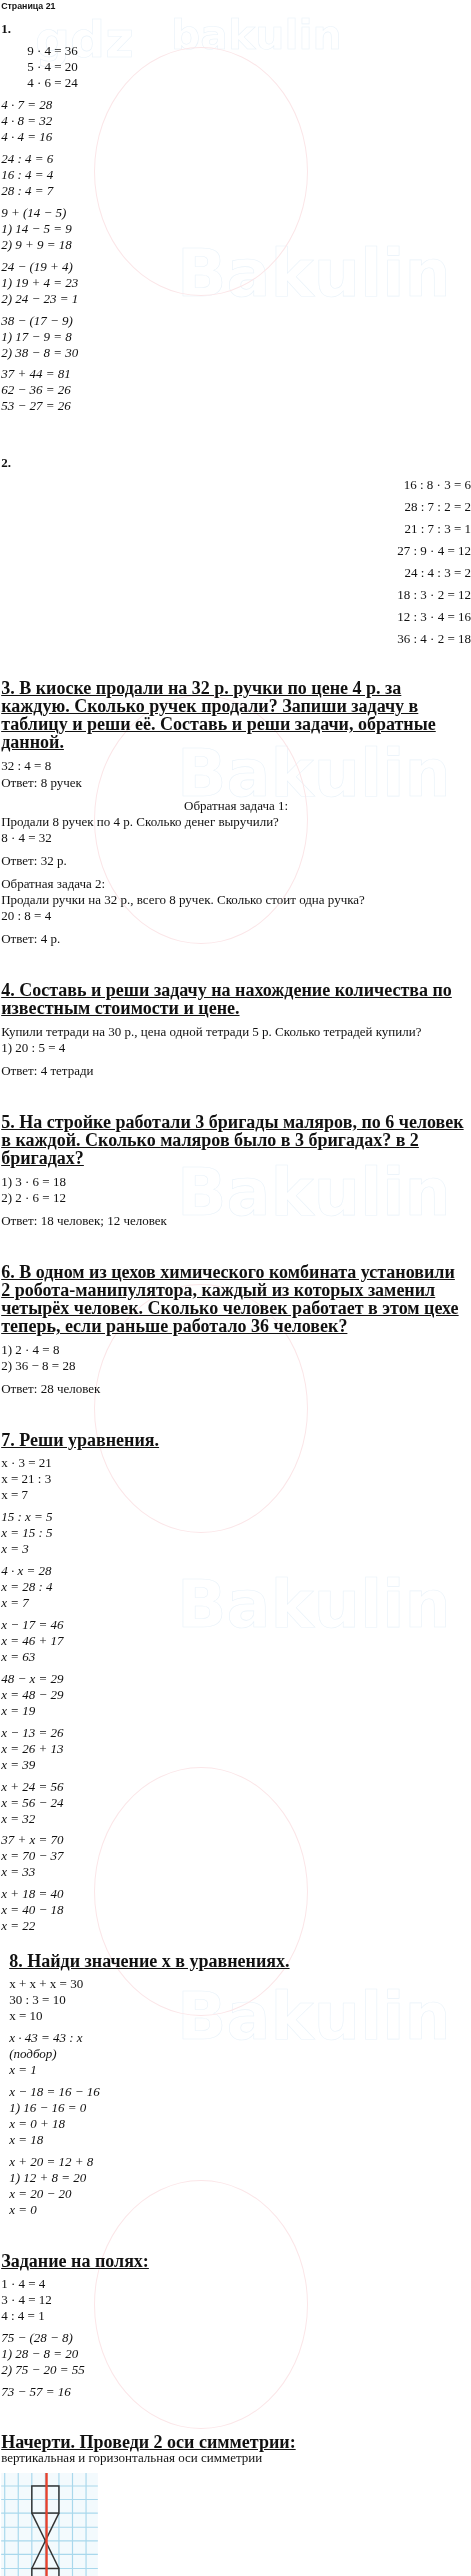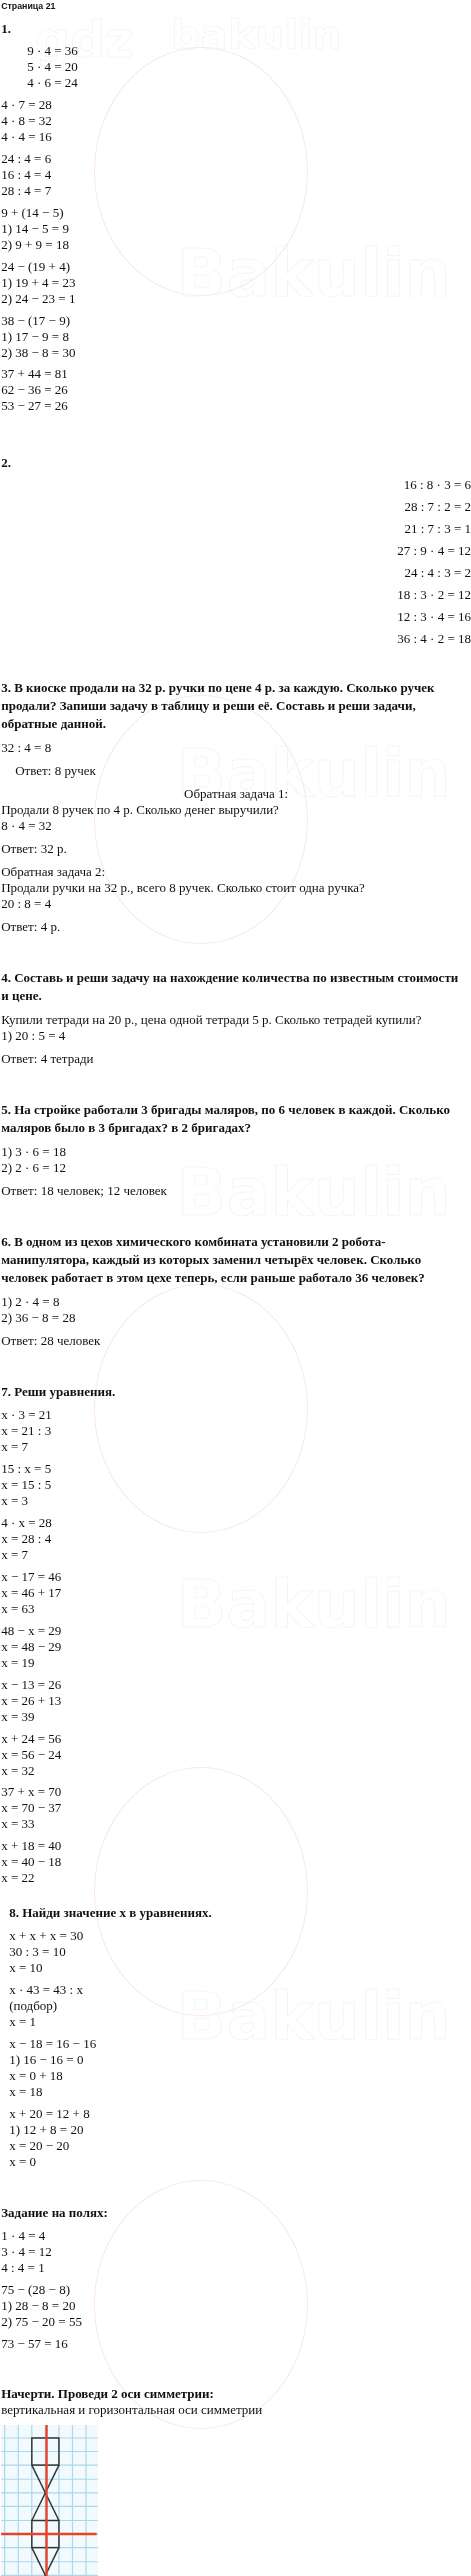--- a/index.html
+++ b/index.html
@@ -4,24 +4,24 @@
 <style>
   html, body { margin: 0; padding: 0; background: #ffffff; }
   body { width: 471px; height: 2576px; position: relative; overflow: hidden; color: #111; }
   .wm { position: absolute; pointer-events: none; z-index: 0; }
   .wm-text { font-family: "DejaVu Sans", sans-serif; font-weight: bold; color: transparent; -webkit-text-stroke: 0.6px #e9f2f9; }
   .wm-face { border: 0.6px solid #fbe6e8; border-radius: 50%; }
   .page { position: relative; z-index: 1; padding: 0 0 0 1.2px; }
   .page-title { font-family: "Liberation Sans", sans-serif; font-weight: bold; font-size: 8.8px; line-height: 13px; margin: 0 0 5.9px 0; }
   .sec-title { font-family: "Liberation Serif", serif; font-weight: bold; font-size: 13px; line-height: 16px; margin: 0; }
   .line { font-family: "Liberation Serif", serif; font-size: 13px; line-height: 16px; white-space: pre; }
-  .grp { margin-top: 5.9px; }
+  .grp { margin-top: 5.9px; font-style: italic; }
   .grp-first { margin-top: 3.5px; }
   .spaced .line { line-height: 22px; text-align: right; }
-  .task-title { font-family: "Liberation Serif", serif; font-weight: bold; font-size: 13px; line-height: 18px; margin: 0; width: 465px; }
+  .task-title { font-family: "Liberation Serif", serif; font-weight: bold; font-size: 18px; line-height: 18px; margin: 0; width: 465px; text-decoration: underline; }
   .grid-wrap { margin-top: 7px; }
 </style>
 </head>
 <body>
 
 <div class="wm wm-text" style="left:171px;top:10.6px;font-size:41px;">bakulin</div>
 <div class="wm wm-text" style="left:35px;top:11.8px;font-size:49px;">gdz</div>
 <div class="wm wm-text" style="left:177px;top:236px;font-size:65px;">Bakulin</div>
 <div class="wm wm-text" style="left:177px;top:736px;font-size:65px;">Bakulin</div>
 <div class="wm wm-text" style="left:177px;top:1155px;font-size:65px;">Bakulin</div>
@@ -88,34 +88,34 @@
         <div class="line">24 : 4 : 3 = 2</div>
         <div class="line">18 : 3 · 2 = 12</div>
         <div class="line">12 : 3 · 4 = 16</div>
         <div class="line">36 : 4 · 2 = 18</div>
       </div>
   </section>
 
   <section style="margin-top:29.5px;">
     <div class="task-title">3. В киоске продали на 32 р. ручки по цене 4 р. за каждую. Сколько ручек продали? Запиши задачу в таблицу и реши её. Составь и реши задачи, обратные данной.</div>
     <div class="line grp-first" style="margin-top:7px;">32 : 4 = 8</div>
-    <div class="line" style="margin-top:7px;padding-left:14px;">Ответ: 8 ручек</div>
+    <div class="line" style="margin-top:1px;">Ответ: 8 ручек</div>
     <div class="line" style="margin-top:7px;text-align:center;">Обратная задача 1:</div>
     <div class="line">Продали 8 ручек по 4 р. Сколько денег выручили?</div>
     <div class="line">8 · 4 = 32</div>
     <div class="line" style="margin-top:7px;">Ответ: 32 р.</div>
     <div class="line" style="margin-top:7px;">Обратная задача 2:</div>
     <div class="line">Продали ручки на 32 р., всего 8 ручек. Сколько стоит одна ручка?</div>
     <div class="line">20 : 8 = 4</div>
     <div class="line" style="margin-top:7px;">Ответ: 4 р.</div>
   </section>
 
   <section style="margin-top:34px;">
     <div class="task-title">4. Составь и реши задачу на нахождение количества по известным стоимости и цене.</div>
-    <div class="line" style="margin-top:7px;">Купили тетради на 20 р., цена одной тетради 5 р. Сколько тетрадей купили?</div>
+    <div class="line" style="margin-top:7px;">Купили тетради на 30 р., цена одной тетради 5 р. Сколько тетрадей купили?</div>
     <div class="line">1) 20 : 5 = 4</div>
     <div class="line" style="margin-top:7px;">Ответ: 4 тетради</div>
   </section>
 
   <section style="margin-top:34px;">
     <div class="task-title">5. На стройке работали 3 бригады маляров, по 6 человек в каждой. Сколько маляров было в 3 бригадах? в 2 бригадах?</div>
     <div class="line" style="margin-top:7px;">1) 3 · 6 = 18</div>
     <div class="line">2) 2 · 6 = 12</div>
     <div class="line" style="margin-top:7px;">Ответ: 18 человек; 12 человек</div>
   </section>

